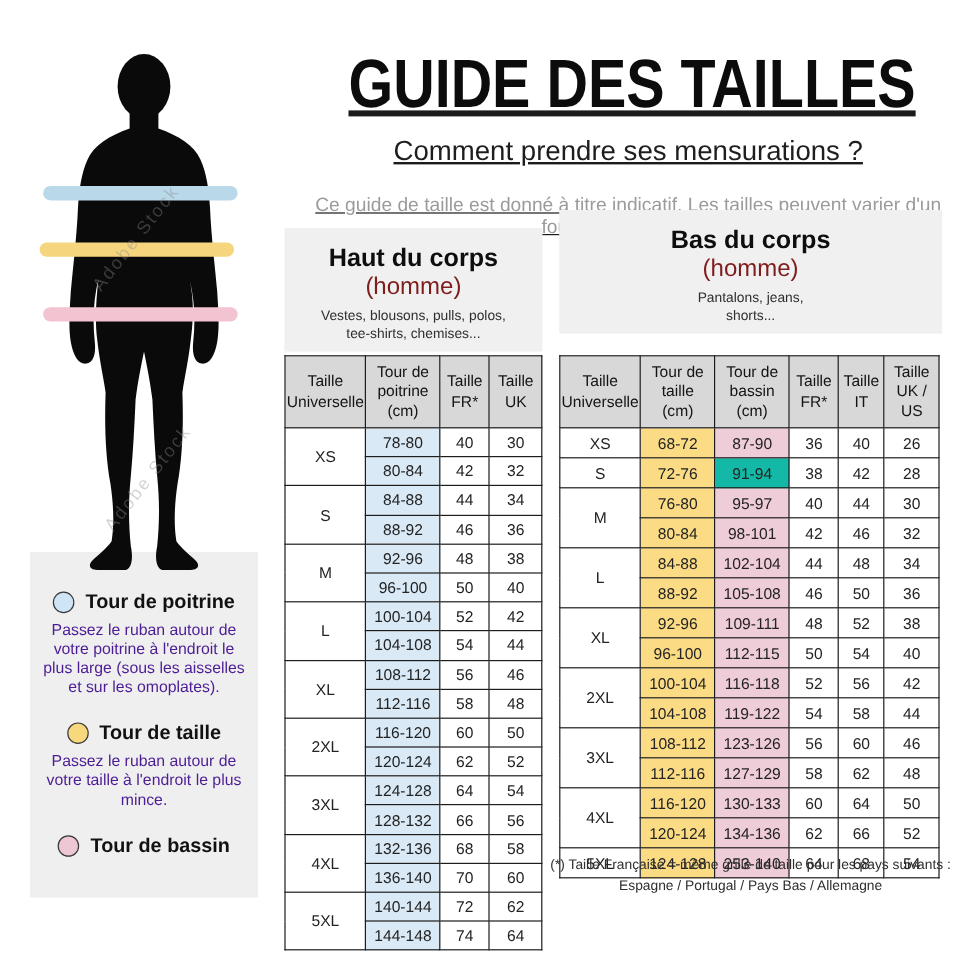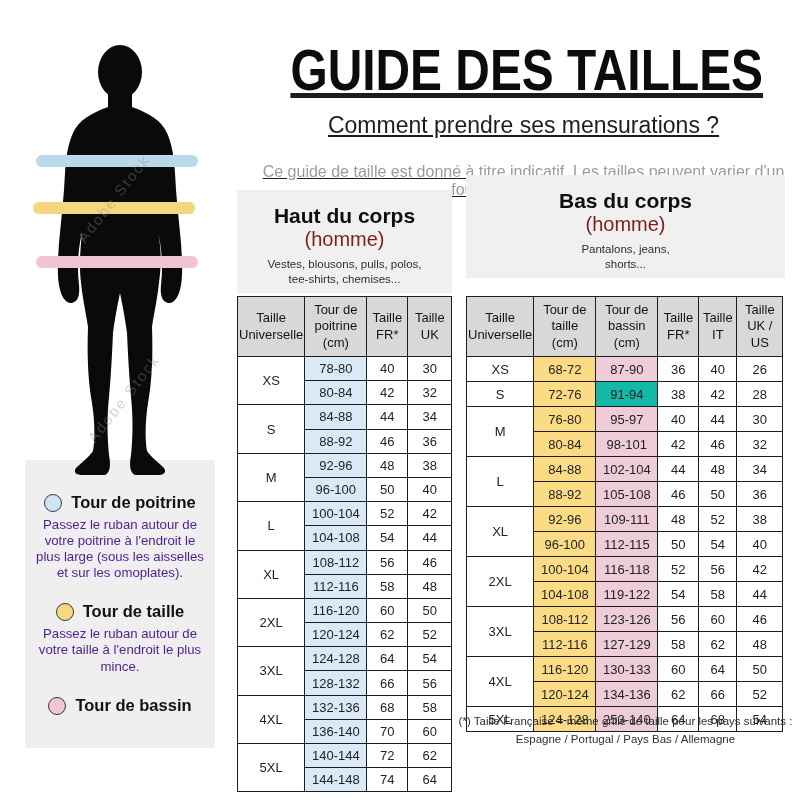--- a/index.html
+++ b/index.html
@@ -22,21 +22,21 @@
   .band.waist{left:33px;top:202px;}
   .band.hips{left:36px;top:256px;}
   .watermark{position:absolute;color:rgba(140,140,140,0.38);font-size:15px;letter-spacing:2px;
              transform:rotate(-52deg);white-space:nowrap;pointer-events:none;}
   .wm1{left:60px;top:190px;}
   .wm2{left:70px;top:390px;}
 
   
   .legend-content{position:relative;padding-top:33px;text-align:center;}
   .legend-item{margin-bottom:21px;}
-  .legend-title{font-size:16.5px;font-weight:700;color:#111;display:flex;align-items:flex-end;justify-content:center;gap:9px;}
+  .legend-title{font-size:16.5px;font-weight:700;color:#111;display:flex;align-items:flex-start;justify-content:center;gap:9px;}
   .legend-dot{width:16px;height:16px;border-radius:50%;border:1.5px solid #3a3a3a;display:inline-block;}
   .legend-desc{margin-top:5px;font-size:13.2px;line-height:1.22;color:#4c1d95;padding:0 6px;}
 
   
   .panel{position:absolute;background:#f0f0f0;text-align:center;}
   .panel.upper{left:237px;top:190px;width:215px;height:103px;}
   .panel.lower{left:466px;top:175px;width:319px;height:103px;}
   .panel-title{padding-top:15px;font-size:21px;font-weight:700;color:#0e0e0e;line-height:1;}
   .panel-sub{font-size:20px;color:#7f1d1d;margin-top:2px;}
   .panel-desc{font-size:11.5px;color:#2e2e2e;margin-top:6px;line-height:1.3;white-space:pre-line;}

